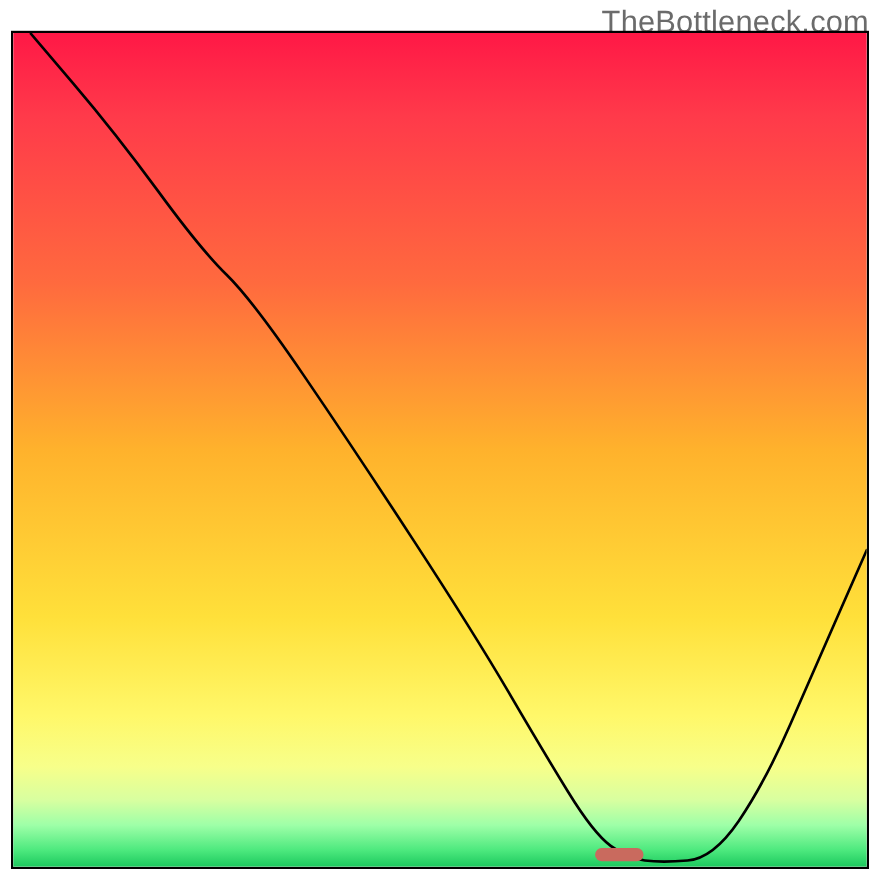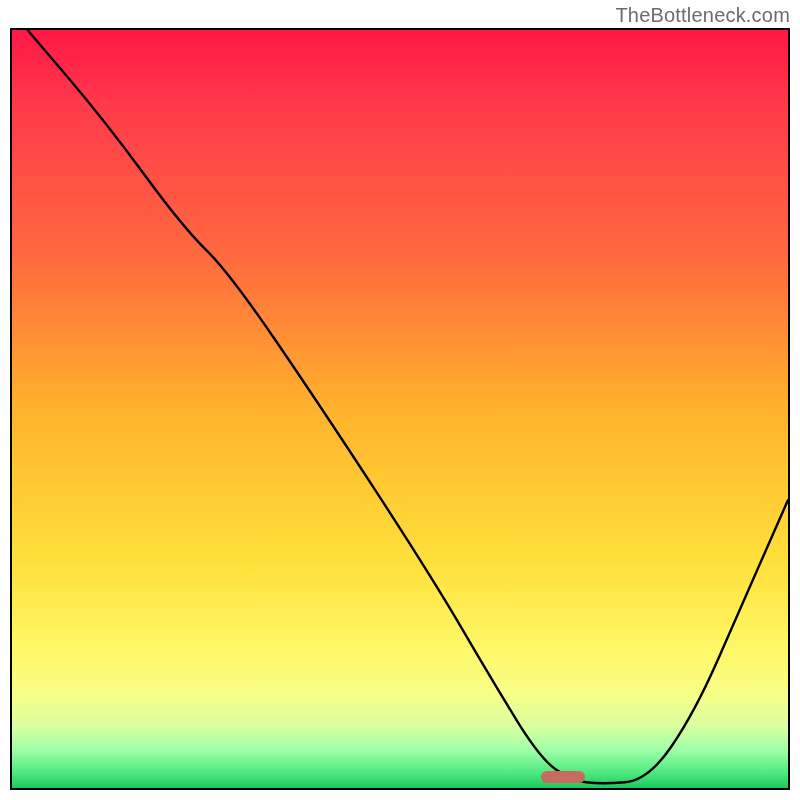--- a/index.html
+++ b/index.html
@@ -13,21 +13,21 @@
   .container {
     position: relative;
     width: 800px;
     height: 800px;
   }
   .watermark {
     position: absolute;
     top: 4px;
     right: 10px;
     color: #6b6b6b;
-    font-size: 20px;
+    font-size: 28px;
     font-weight: 500;
     letter-spacing: 0.2px;
   }
   .frame {
     position: absolute;
     left: 10px;
     top: 28px;
     width: 780px;
     height: 762px;
     border: 2px solid #000;

